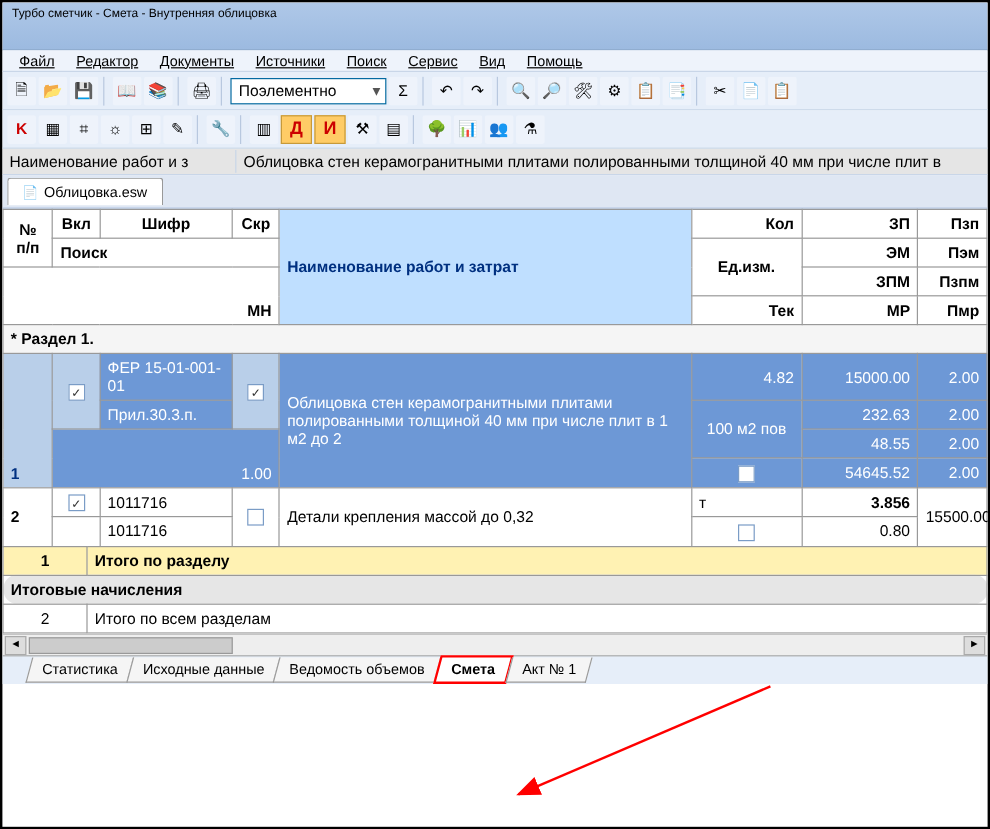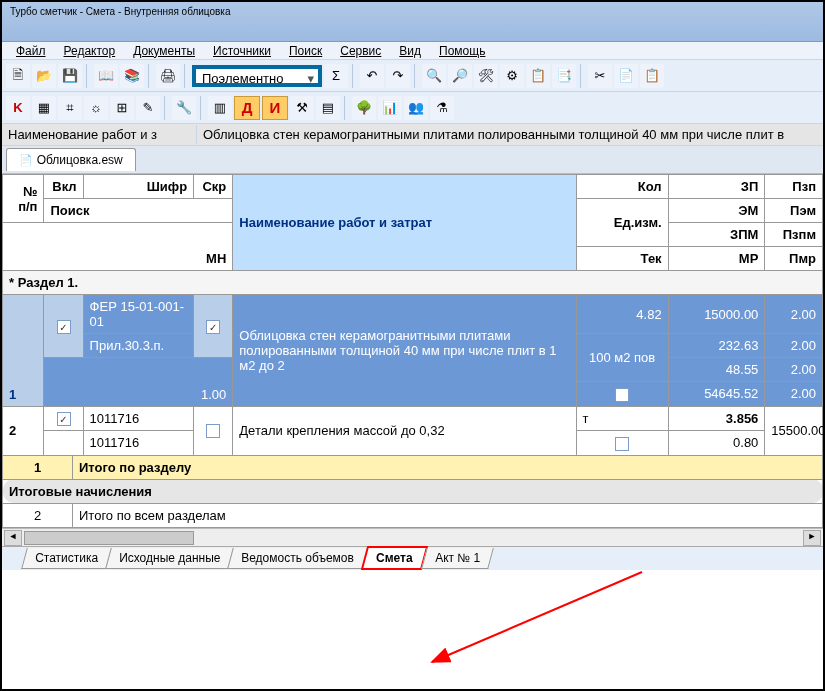--- a/index.html
+++ b/index.html
@@ -23,21 +23,21 @@
     height:32px; background:#e6eef9; border-bottom:1px solid #c9d6e8;
     display:flex; align-items:center; padding:2px 4px; gap:2px;
   }
   .tool-btn {
     width:24px; height:24px; border:1px solid transparent; background:#eef3fb;
     display:inline-flex; align-items:center; justify-content:center;
     font-size:13px; cursor:pointer; border-radius:2px;
   }
   .tool-sep { width:4px; height:24px; border-left:1px solid #b8c8df; margin:0 2px;}
   .dropdown {
-    height:22px; border:4px solid #0369a1; background:#fff; padding:2px 18px 2px 6px;
+    height:22px; border:1px solid #0369a1; background:#fff; padding:2px 18px 2px 6px;
     font-size:13px; position:relative; min-width:130px;
   }
   .dropdown::after {
     content:"▾"; position:absolute; right:4px; top:2px; color:#555;
   }
   .di-btn {
     width:26px; height:24px; background:#ffcc66; border:1px solid #c79a3a;
     display:inline-flex; align-items:center; justify-content:center;
     font-weight:bold; color:#cc0000; font-size:15px;
   }
@@ -57,21 +57,21 @@
     display:flex; align-items:center; gap:4px;
   }
   .file-tab::before { content:"📄"; font-size:11px;}
   
   
   .grid-wrapper { background:#fff; }
   table.grid { border-collapse:collapse; width:100%; table-layout: fixed;}
   table.grid td, table.grid th {
     border:1px solid #999; padding:4px 6px; font-size:13px; vertical-align:middle;
   }
-  th { font-weight:bold; text-align:right; background:#fff;}
+  th { font-weight:bold; text-align:center; background:#fff;}
   .hdr-main { background:#bfdfff; color:#003080; font-weight:bold; text-align:left;}
   .right { text-align:right;}
   .center { text-align:center;}
   
   .section-hdr td { background:#f5f5f5; font-weight:bold;}
   
   
   .blue-row td { background:#6d98d6; color:#fff;}
   .blue-row td.kol { font-weight:normal; text-align:right;}
   .blue-row td.desc { background:#6d98d6; }

